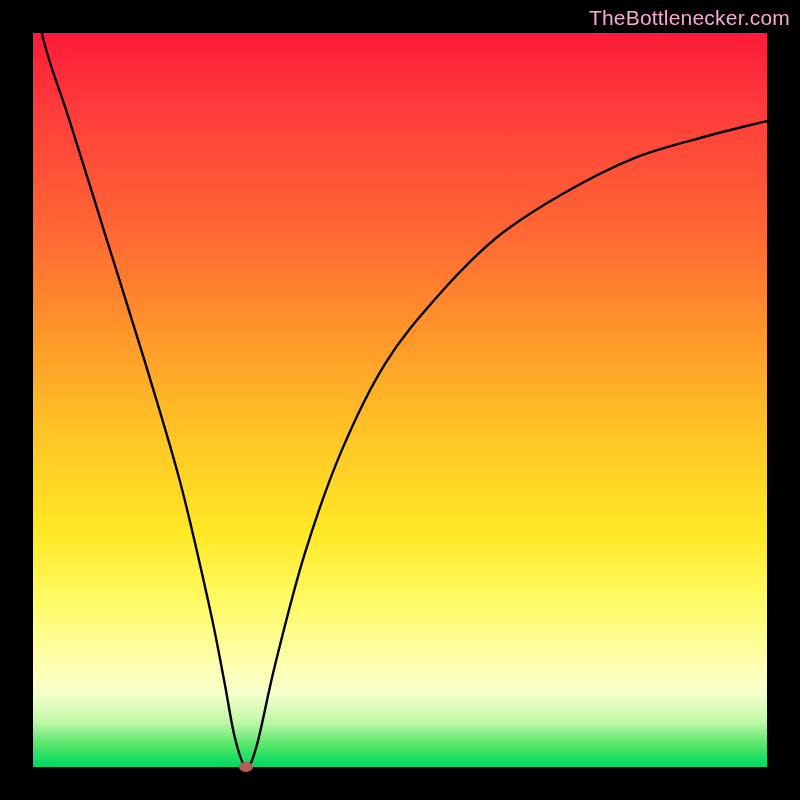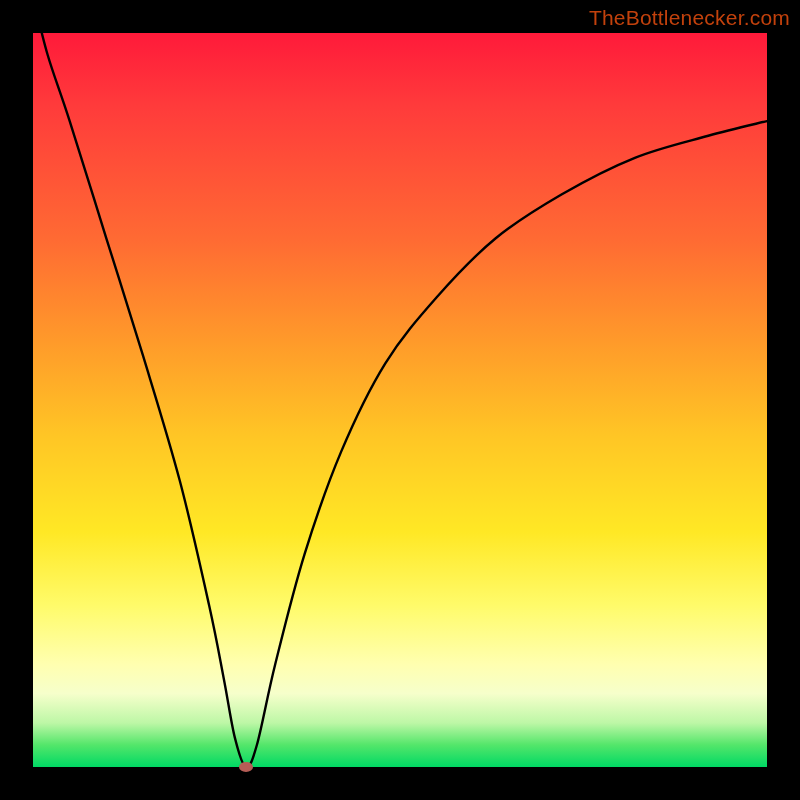--- a/index.html
+++ b/index.html
@@ -39,21 +39,21 @@
       #f6ffcb 90%,
       #bdf7a6 94%,
       #53e66a 97%,
       #00d964 100%
     );
   }
   .watermark {
     position: absolute;
     top: 6px;
     right: 10px;
-    color: #c2410c;
+    color: #f9a8d4;
     font-size: 21px;
     font-weight: 400;
     letter-spacing: 0.2px;
     z-index: 3;
     user-select: none;
   }
   svg.curve {
     position: absolute;
     left: 0;
     top: 0;

